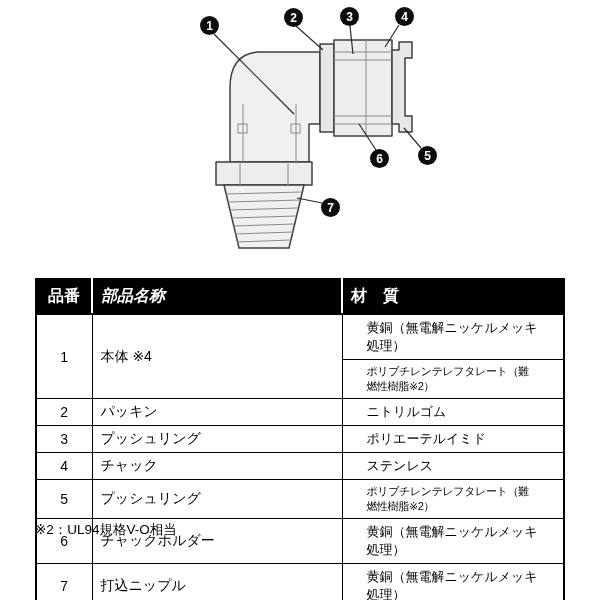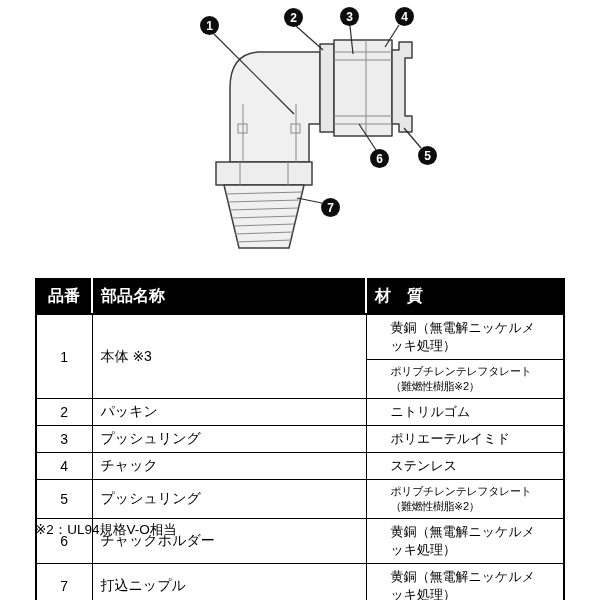--- a/index.html
+++ b/index.html
@@ -47,21 +47,21 @@
     background: #000;
     color: #fff;
     font-size: 16px;
     font-weight: bold;
     text-align: left;
     padding: 6px 8px;
     border-left: 2px solid #fff;
     border-bottom: 2px solid #000;
   }
   .parts-table th.col-no { width: 56px; text-align: center; padding: 6px 2px; border-left: none; }
-  .parts-table th.col-name { width: 274px; }
+  .parts-table th.col-name { width: 250px; font-style: italic; }
   .parts-table td {
     border: 1.5px solid #000;
     font-size: 14px;
     padding: 4px 8px;
     vertical-align: middle;
     background: #fff;
   }
   .parts-table td.no { text-align: center; }
   .parts-table td.mat { padding: 0; font-size: 13px; }
   .mat-line { padding: 4px 24px; }
@@ -164,21 +164,21 @@
     <thead>
       <tr>
         <th class="col-no">品番</th>
         <th class="col-name">部品名称</th>
         <th class="col-mat">材　質</th>
       </tr>
     </thead>
     <tbody>
       <tr>
         <td class="no">1</td>
-        <td class="name">本体 ※3</td>
+        <td class="name">本体 ※4</td>
         <td class="mat">
           <div class="mat-line">黄銅（無電解ニッケルメッキ処理）</div>
           <div class="mat-line small">ポリブチレンテレフタレート（難燃性樹脂※2）</div>
         </td>
       </tr>
       <tr>
         <td class="no">2</td>
         <td class="name">パッキン</td>
         <td class="mat">
           <div class="mat-line">ニトリルゴム</div>

